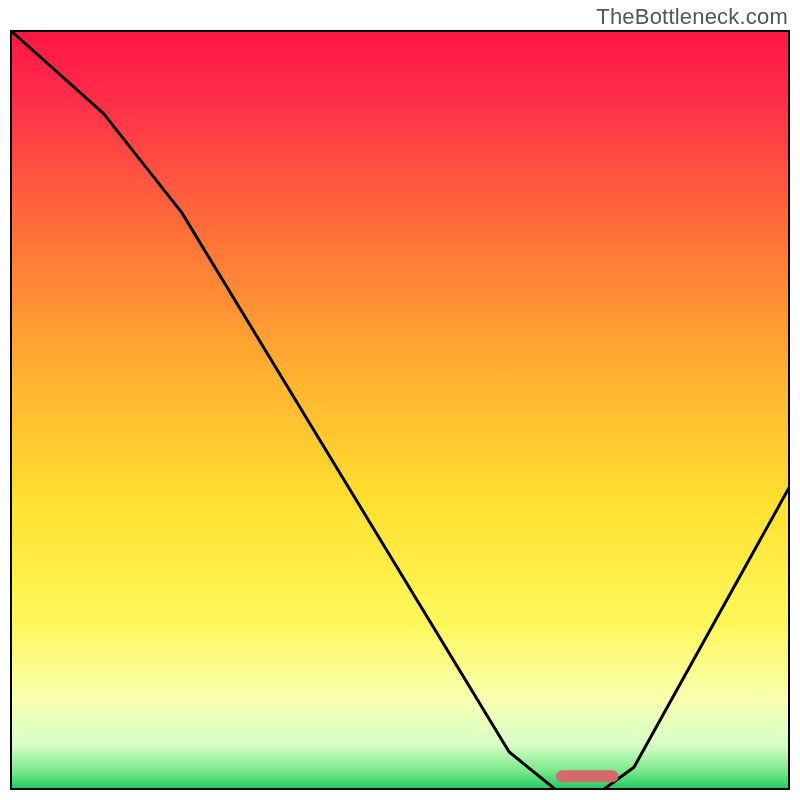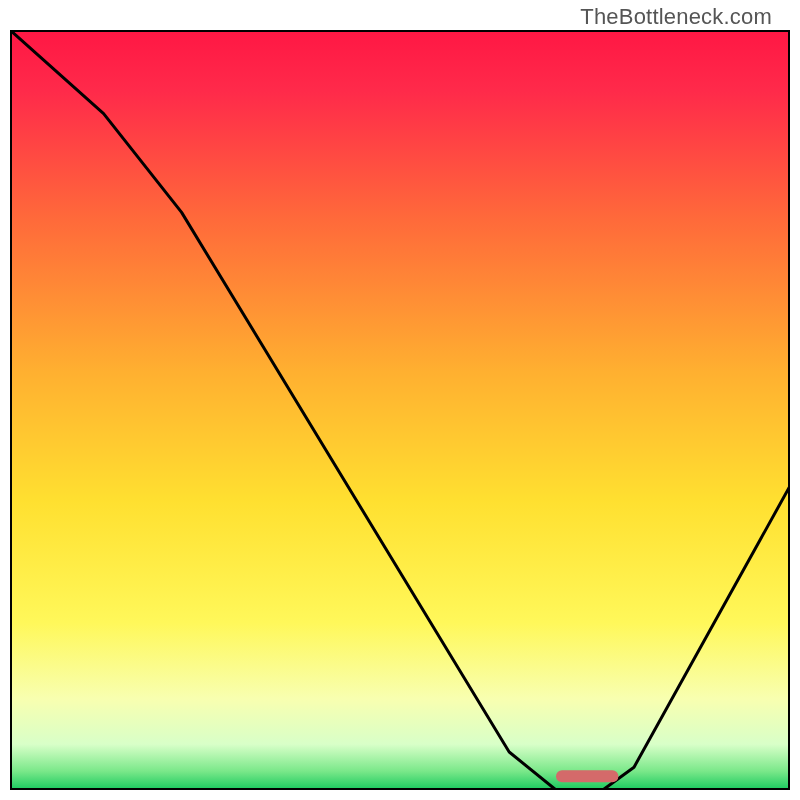--- a/index.html
+++ b/index.html
@@ -15,21 +15,21 @@
     position: absolute;
     left: 10px;
     top: 30px;
     width: 780px;
     height: 760px;
     box-sizing: border-box;
   }
   .watermark {
     position: absolute;
     top: 4px;
-    right: 28px;
+    right: 12px;
     color: #555;
     font-size: 22px;
     font-weight: 500;
     letter-spacing: 0.2px;
   }
   svg { display: block; }
 </style>
 </head>
 <body>
 

